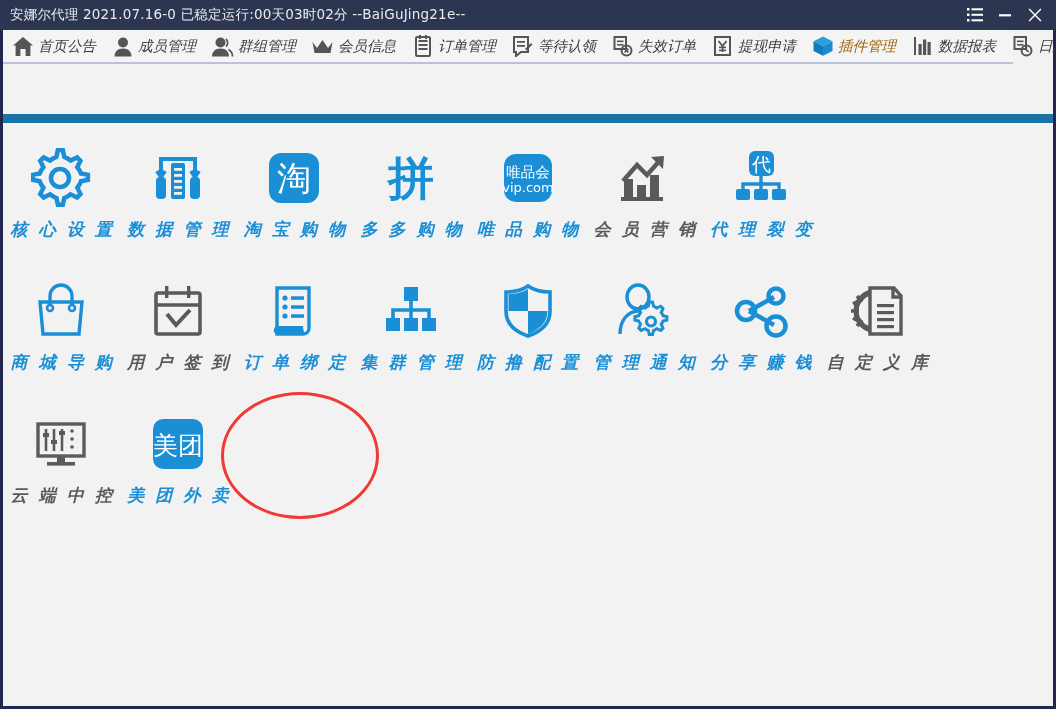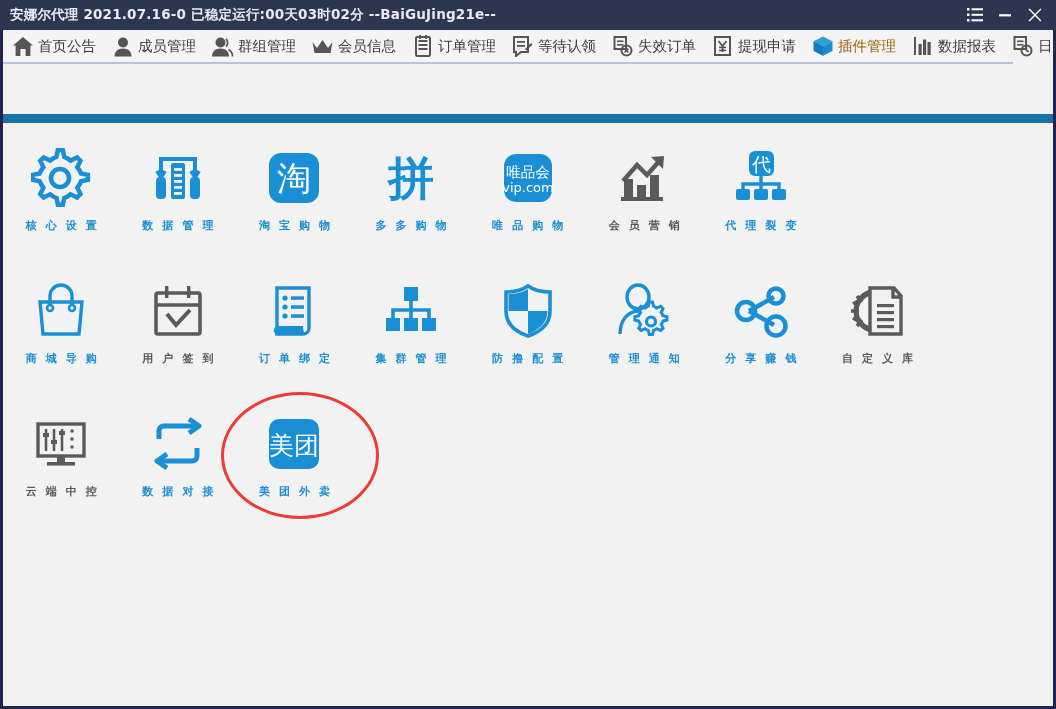--- a/index.html
+++ b/index.html
@@ -23,39 +23,39 @@
     background: #2d3651;
     display: flex; align-items: center;
     color: #e7e9ef;
   }
   #titlebar-text {
     margin-left: 10px;
     font-size: 13.5px;
     letter-spacing: 0.2px;
     white-space: nowrap;
     color: #e9eaf0;
-    font-weight: bold;
   }
   #titlebar-spacer { flex: 1 1 auto; }
   .win-btn {
     width: 30px; height: 30px;
     display: flex; align-items: center; justify-content: center;
     color: #ffffff;
   }
   .win-btn svg { display: block; }
   #win-close { margin-right: 6px; }
 
   
   #toolbar {
     position: absolute; left: 3px; top: 30px;
     width: 1010px; height: 34px;
     background: #f4f4f4;
     border-bottom: 2px solid #b9c2d8;
     display: flex; align-items: center;
     padding-left: 6px;
+    font-style: italic;
   }
   .tb-item {
     display: flex; align-items: center;
     height: 32px;
     padding: 0 4px 0 2px;
     margin-right: 9px;
     white-space: nowrap;
   }
   .tb-icon {
     width: 23px; height: 23px;
@@ -102,27 +102,28 @@
     justify-content: flex-start;
     padding-top: 16px;
   }
   .cell-icon {
     width: 62px; height: 62px;
     display: flex; align-items: center; justify-content: center;
   }
   .cell-icon svg { display: block; }
   .cell-label {
     margin-top: 9px;
-    font-size: 11px;
+    font-size: 17px;
     letter-spacing: 2.6px;
     text-indent: 2.6px;
     font-weight: bold;
     color: #1a8fd6;
     font-family: "DejaVu Sans", "Liberation Sans", sans-serif;
     white-space: nowrap;
+    font-style: italic;
   }
   .cell.gray .cell-label { color: #5a5a5a; }
 
   
   #highlight {
     position: absolute;
     left: 221px; top: 392px;
     width: 158px; height: 127px;
     border: 3.5px solid #ee3b33;
     border-radius: 50%;
@@ -519,31 +520,20 @@
           <circle cx="40" cy="16" r="1.8" fill="#5a5a5a"></circle>
           <circle cx="40" cy="24" r="1.8" fill="#5a5a5a"></circle>
           <circle cx="40" cy="32" r="1.8" fill="#5a5a5a"></circle>
           <rect x="25" y="41" width="8" height="7" fill="#5a5a5a"></rect>
           <rect x="15" y="47" width="28" height="3.6" fill="#5a5a5a"></rect>
         </svg>
       </span>
       <span class="cell-label">云 端 中 控</span>
     </div>
 
-    <div class="cell">
-      <span class="cell-icon">
-        <svg width="58" height="58" viewBox="0 0 58 58">
-          <path d="M10 24 L10 16 C10 13 12 11 15 11 L46 11" fill="none" stroke="#1a8fd6" stroke-width="5"></path>
-          <path d="M40 4 L50 11 L40 18" fill="none" stroke="#1a8fd6" stroke-width="5" stroke-linejoin="round"></path>
-          <path d="M48 33 L48 41 C48 44 46 46 43 46 L12 46" fill="none" stroke="#1a8fd6" stroke-width="5"></path>
-          <path d="M18 39 L8 46 L18 53" fill="none" stroke="#1a8fd6" stroke-width="5" stroke-linejoin="round"></path>
-        </svg>
-      </span>
-      <span class="cell-label">数 据 对 接</span>
-    </div>
 
     <div class="cell">
       <span class="cell-icon">
         <svg width="58" height="58" viewBox="0 0 58 58">
           <rect x="4" y="4" width="50" height="50" rx="10" fill="#1a8fd6"></rect>
           <text x="29" y="39" font-size="25" fill="#ffffff" text-anchor="middle" font-family="DejaVu Sans, Liberation Sans, sans-serif">美团</text>
         </svg>
       </span>
       <span class="cell-label">美 团 外 卖</span>
     </div>

